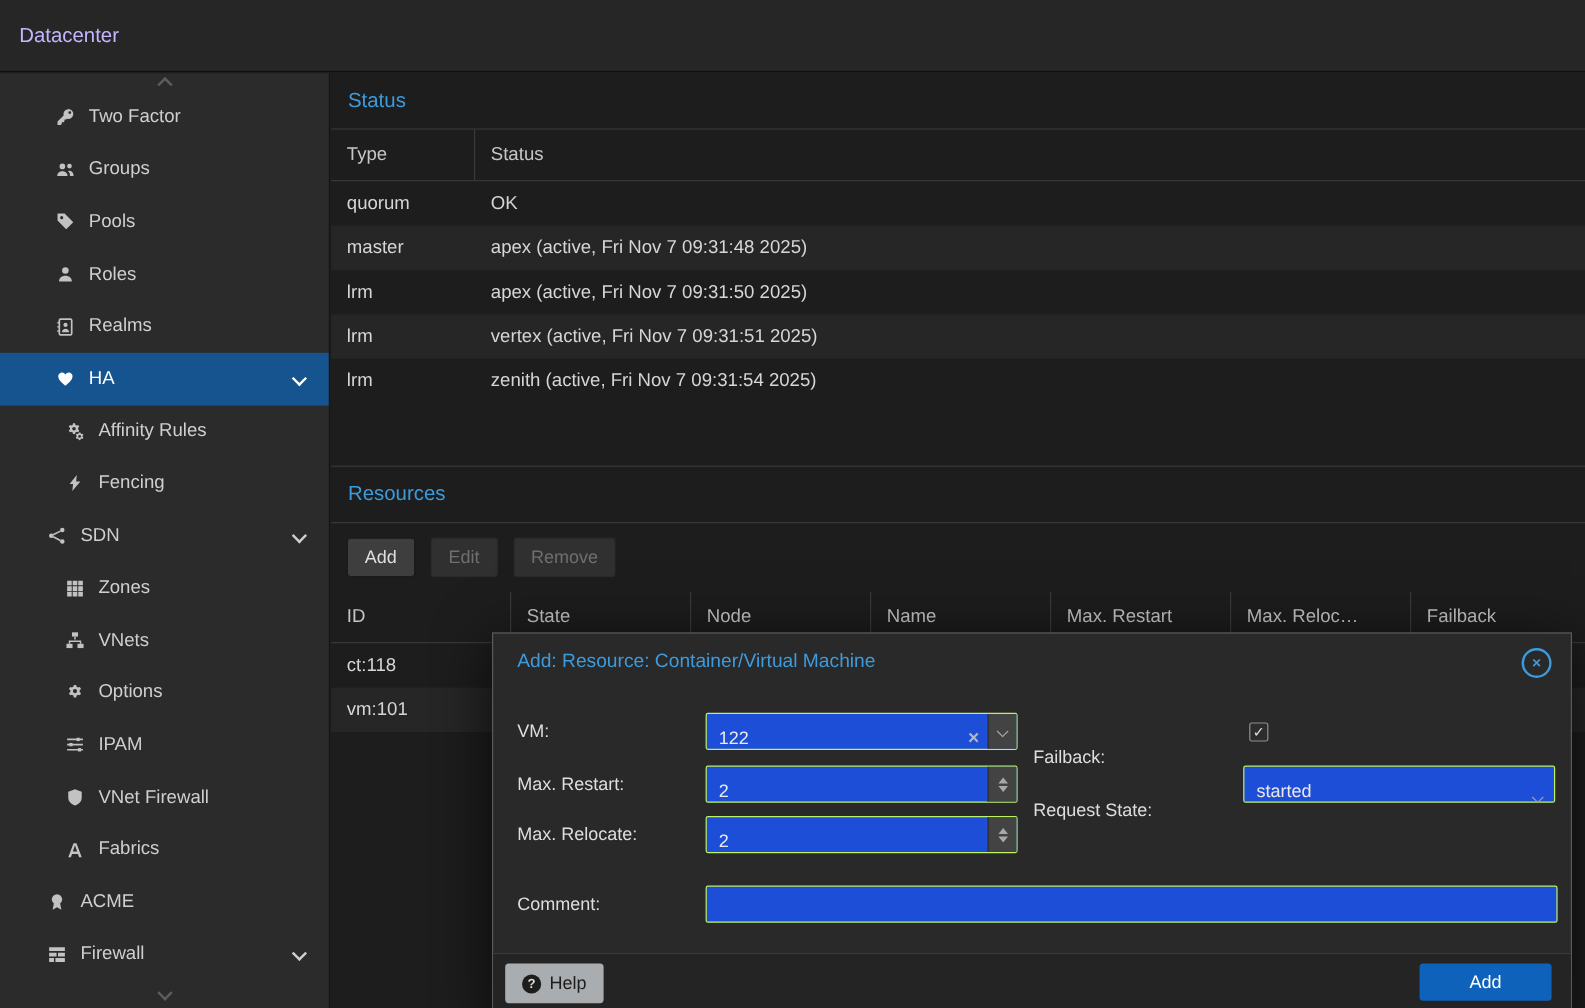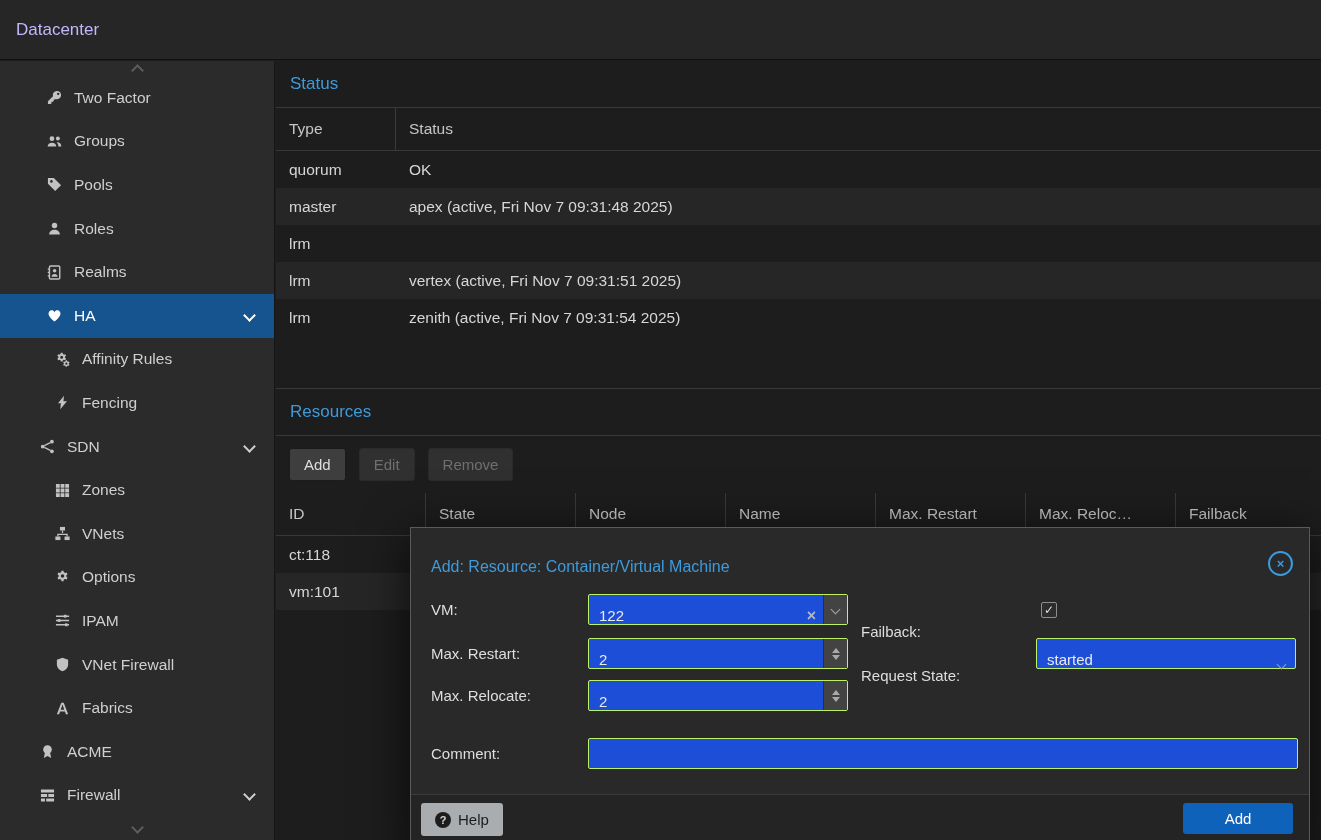--- a/index.html
+++ b/index.html
@@ -47,21 +47,21 @@
   .status-c1{flex:1;}
   .res-c{width:150px;flex:none;}
   .res-c.last{flex:1;width:auto;}
   .toolbar{padding:12px 13px;display:flex;gap:13px;}
   .btn{height:31px;padding:0 14px;background:#3e3e3e;border:1px solid #1b1b1b;border-radius:3px;
     color:#dedede;font-size:15px;display:flex;align-items:center;cursor:pointer;}
   .btn.disabled{background:#303030;border-color:#2a2a2a;color:#6f6f6f;cursor:default;}
   
   .dialog{position:absolute;left:410px;top:527px;width:900px;height:330px;background:#292929;
     border:1px solid #5a5a5a;box-shadow:0 8px 45px rgba(0,0,0,.7);z-index:10;box-sizing:border-box;}
-  .dialog-header{height:48px;display:flex;align-items:flex-end;padding:0 16px 0 20px;}
+  .dialog-header{height:48px;display:flex;align-items:center;padding:0 16px 0 20px;}
   .dialog-title{font-size:16px;color:var(--accent,#3d9bdc);flex:1;}
   .close-btn{width:21px;height:21px;border:2px solid var(--accent,#3d9bdc);border-radius:50%;
     color:var(--accent,#3d9bdc);display:flex;align-items:center;justify-content:center;
     font-size:13px;font-weight:bold;cursor:pointer;}
   .dialog-body{position:absolute;left:0;top:0;right:0;bottom:0;}
   .f-label{position:absolute;font-size:15px;color:#dedede;height:31px;display:flex;align-items:center;}
   .field{position:absolute;height:31px;background:#1d4ed8;border:1px solid #bef264;border-radius:2px;
     box-sizing:border-box;display:flex;align-items:flex-end;font-size:15px;color:#eaeaea;cursor:text;}
   .field .text{padding:0 10px;flex:1;overflow:hidden;white-space:nowrap;}
   .r1{top:66px;} .r2{top:110px;} .r3{top:152px;} .r4{top:210px;}
@@ -271,20 +271,21 @@
       <div class="t-row">
         <div class="cell status-c0">quorum</div>
         <div class="cell status-c1">OK</div>
       </div>
       <div class="t-row alt">
         <div class="cell status-c0">master</div>
         <div class="cell status-c1">apex (active, Fri Nov 7 09:31:48 2025)</div>
       </div>
       <div class="t-row">
         <div class="cell status-c0">lrm</div>
+        <div class="cell status-c1">apex (active, Fri Nov 7 09:31:50 2025)</div>
       </div>
       <div class="t-row alt">
         <div class="cell status-c0">lrm</div>
         <div class="cell status-c1">vertex (active, Fri Nov 7 09:31:51 2025)</div>
       </div>
       <div class="t-row">
         <div class="cell status-c0">lrm</div>
         <div class="cell status-c1">zenith (active, Fri Nov 7 09:31:54 2025)</div>
       </div>
     </div>

